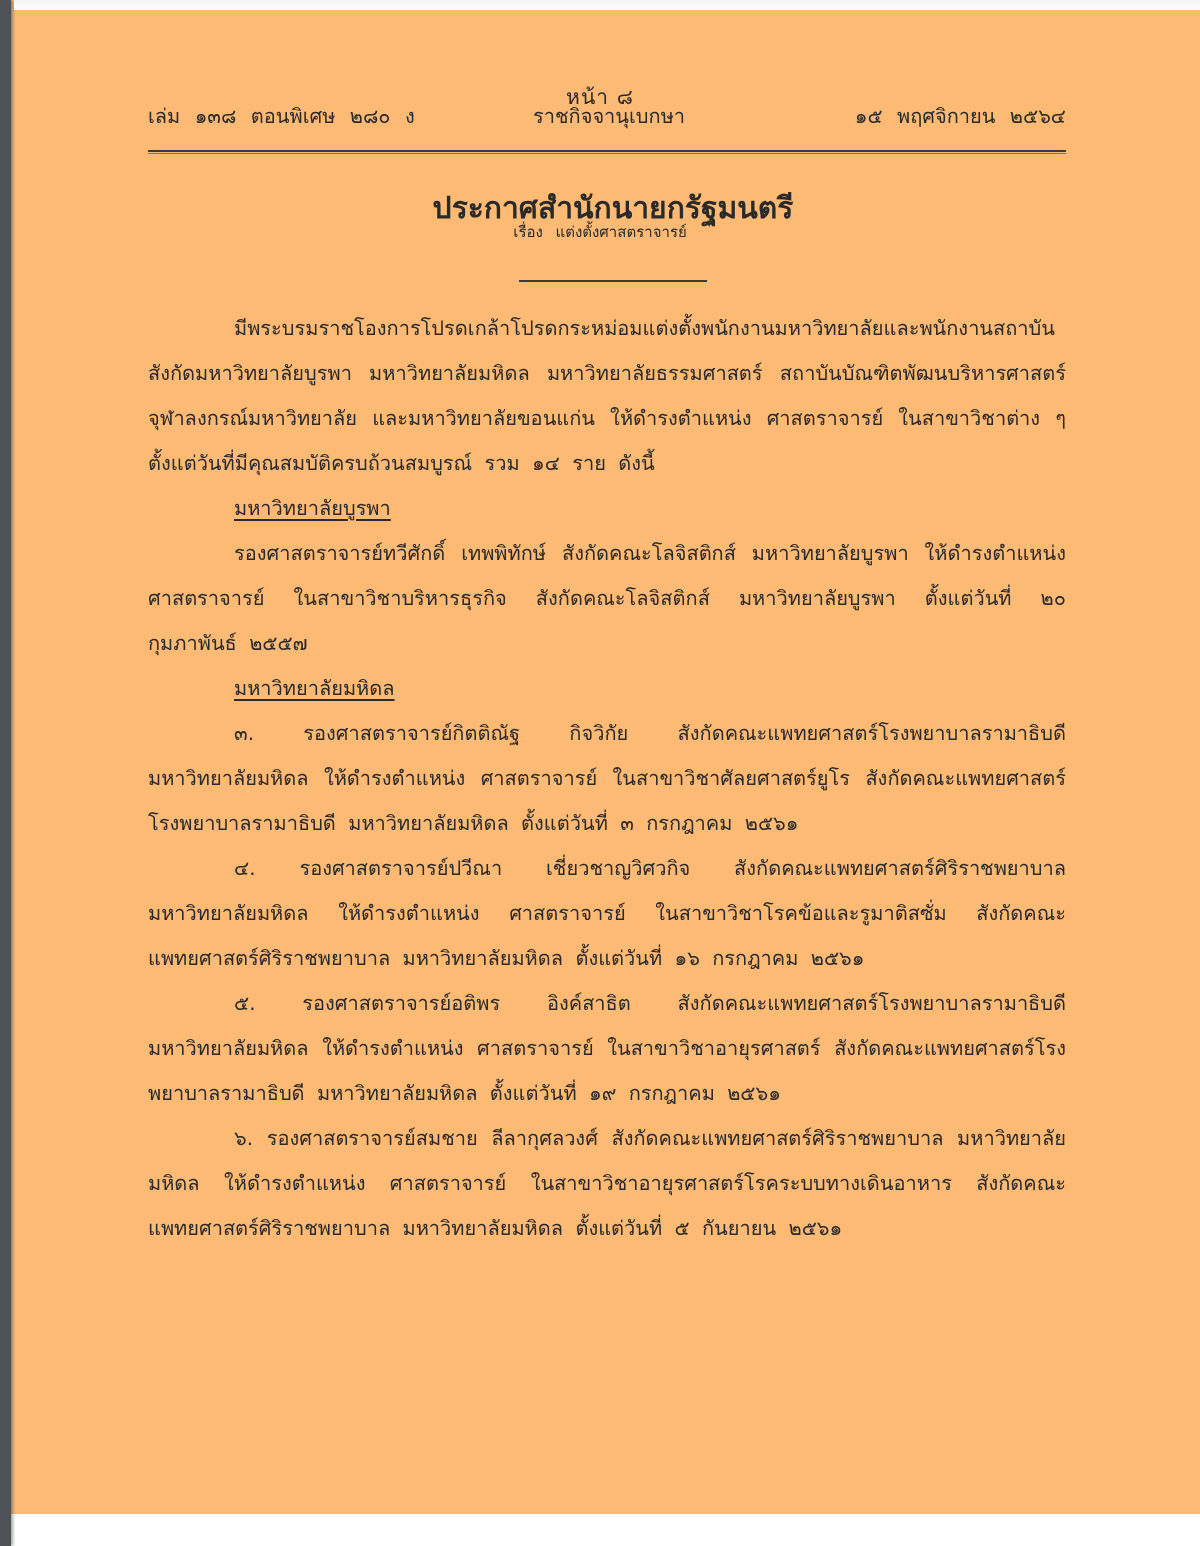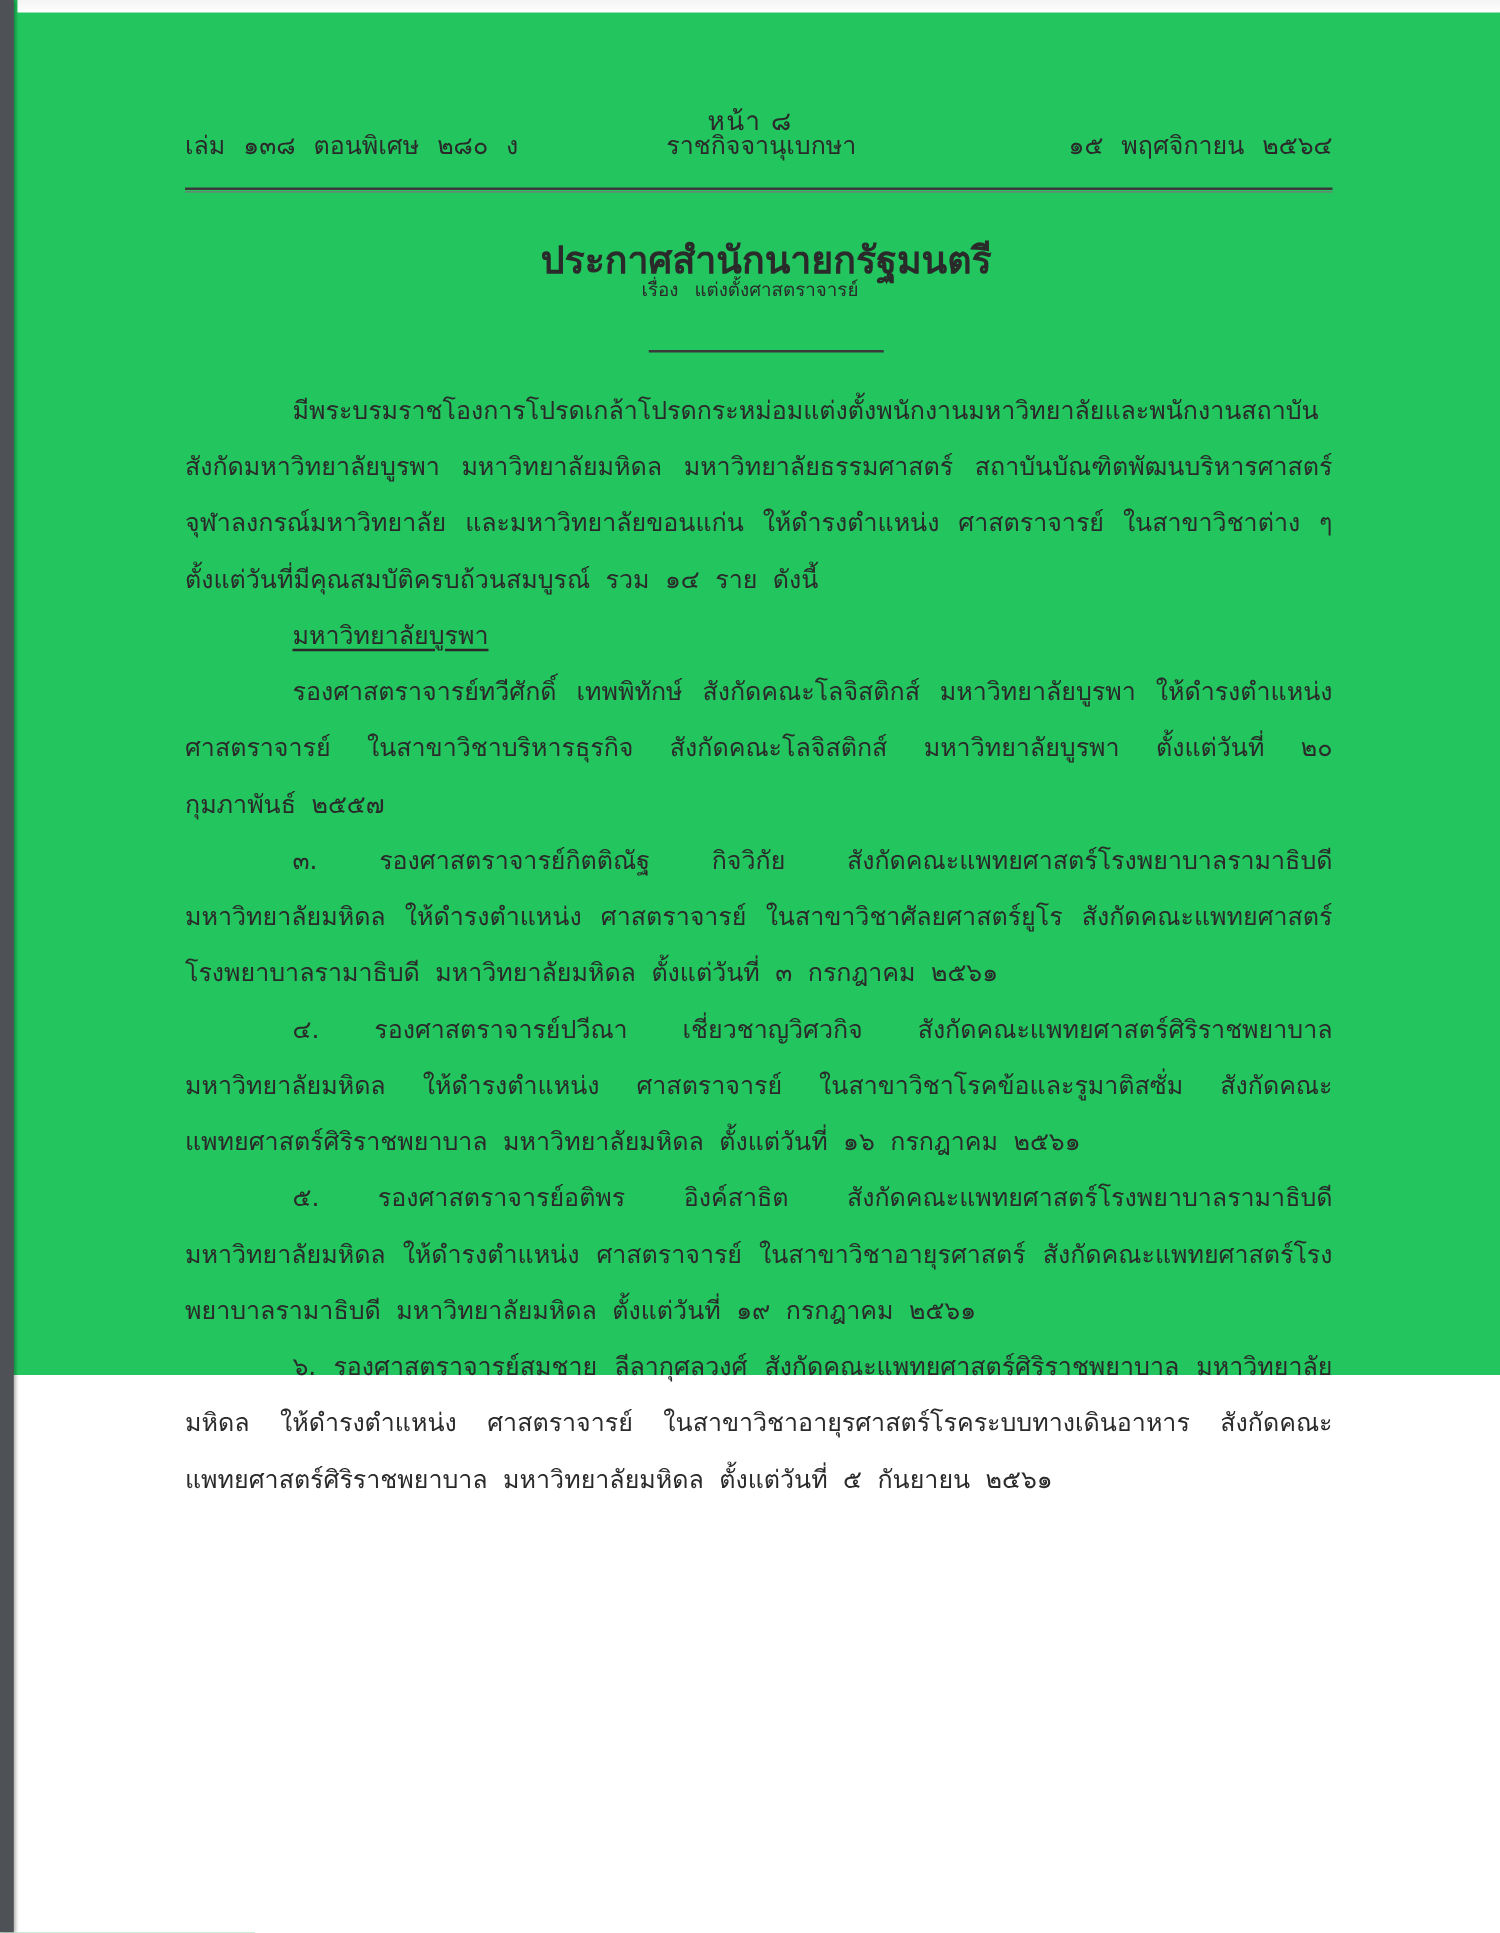--- a/index.html
+++ b/index.html
@@ -3,21 +3,21 @@
   <meta charset="utf-8">
   <style>
     * { box-sizing: border-box; margin: 0; padding: 0; }
     html, body {
       width: 1200px; height: 1546px; overflow: hidden;
       background: #ffffff;
       font-family: "DejaVu Sans", "Liberation Sans", sans-serif;
       color: #2a2a2a;
     }
     .viewer {
-      position: relative; width: 1200px; height: 1100px; background: #22c55e;
+      position: relative; width: 1200px; height: 1514px; background: #fdba74;
     }
     .left-strip {
       position: absolute; left: 0; top: 0; width: 11px; height: 1546px;
       background: #4e5256;
       box-shadow: 2px 0 3px rgba(0,0,0,0.35);
     }
     .top-shade {
       position: absolute; left: 14px; right: 0; top: 0; height: 10px;
       background: linear-gradient(#f4f4f4, #ffffff);
     }
@@ -81,19 +81,20 @@
     <div class="title">ประกาศสำนักนายกรัฐมนตรี</div>
     <div class="subtitle">เรื่อง แต่งตั้งศาสตราจารย์</div>
     <div class="title-rule"></div>
 
     <div class="body">
       <p class="para">มีพระบรมราชโองการโปรดเกล้าโปรดกระหม่อมแต่งตั้งพนักงานมหาวิทยาลัยและพนักงานสถาบัน สังกัดมหาวิทยาลัยบูรพา มหาวิทยาลัยมหิดล มหาวิทยาลัยธรรมศาสตร์ สถาบันบัณฑิตพัฒนบริหารศาสตร์ จุฬาลงกรณ์มหาวิทยาลัย และมหาวิทยาลัยขอนแก่น ให้ดำรงตำแหน่ง ศาสตราจารย์ ในสาขาวิชาต่าง ๆ ตั้งแต่วันที่มีคุณสมบัติครบถ้วนสมบูรณ์ รวม ๑๔ ราย ดังนี้</p>
 
       <p class="section-head">มหาวิทยาลัยบูรพา</p>
       <p class="para">รองศาสตราจารย์ทวีศักดิ์ เทพพิทักษ์ สังกัดคณะโลจิสติกส์ มหาวิทยาลัยบูรพา ให้ดำรงตำแหน่ง ศาสตราจารย์ ในสาขาวิชาบริหารธุรกิจ สังกัดคณะโลจิสติกส์ มหาวิทยาลัยบูรพา ตั้งแต่วันที่ ๒๐ กุมภาพันธ์ ๒๕๕๗</p>
 
+      <p class="section-head">มหาวิทยาลัยมหิดล</p>
       <p class="para">๓. รองศาสตราจารย์กิตติณัฐ กิจวิกัย สังกัดคณะแพทยศาสตร์โรงพยาบาลรามาธิบดี มหาวิทยาลัยมหิดล ให้ดำรงตำแหน่ง ศาสตราจารย์ ในสาขาวิชาศัลยศาสตร์ยูโร สังกัดคณะแพทยศาสตร์โรงพยาบาลรามาธิบดี มหาวิทยาลัยมหิดล ตั้งแต่วันที่ ๓ กรกฎาคม ๒๕๖๑</p>
       <p class="para">๔. รองศาสตราจารย์ปวีณา เชี่ยวชาญวิศวกิจ สังกัดคณะแพทยศาสตร์ศิริราชพยาบาล มหาวิทยาลัยมหิดล ให้ดำรงตำแหน่ง ศาสตราจารย์ ในสาขาวิชาโรคข้อและรูมาติสซั่ม สังกัดคณะแพทยศาสตร์ศิริราชพยาบาล มหาวิทยาลัยมหิดล ตั้งแต่วันที่ ๑๖ กรกฎาคม ๒๕๖๑</p>
       <p class="para">๕. รองศาสตราจารย์อติพร อิงค์สาธิต สังกัดคณะแพทยศาสตร์โรงพยาบาลรามาธิบดี มหาวิทยาลัยมหิดล ให้ดำรงตำแหน่ง ศาสตราจารย์ ในสาขาวิชาอายุรศาสตร์ สังกัดคณะแพทยศาสตร์โรงพยาบาลรามาธิบดี มหาวิทยาลัยมหิดล ตั้งแต่วันที่ ๑๙ กรกฎาคม ๒๕๖๑</p>
       <p class="para">๖. รองศาสตราจารย์สมชาย ลีลากุศลวงศ์ สังกัดคณะแพทยศาสตร์ศิริราชพยาบาล มหาวิทยาลัยมหิดล ให้ดำรงตำแหน่ง ศาสตราจารย์ ในสาขาวิชาอายุรศาสตร์โรคระบบทางเดินอาหาร สังกัดคณะแพทยศาสตร์ศิริราชพยาบาล มหาวิทยาลัยมหิดล ตั้งแต่วันที่ ๕ กันยายน ๒๕๖๑</p>
     </div>
   </div>
 </div>
 
 </body></html>

